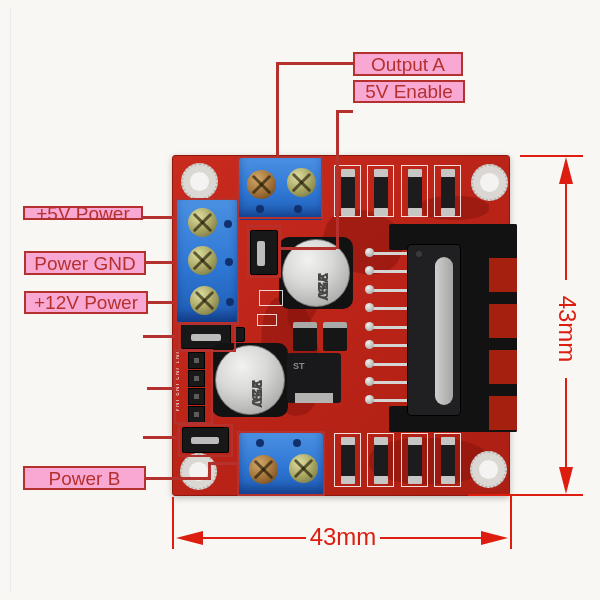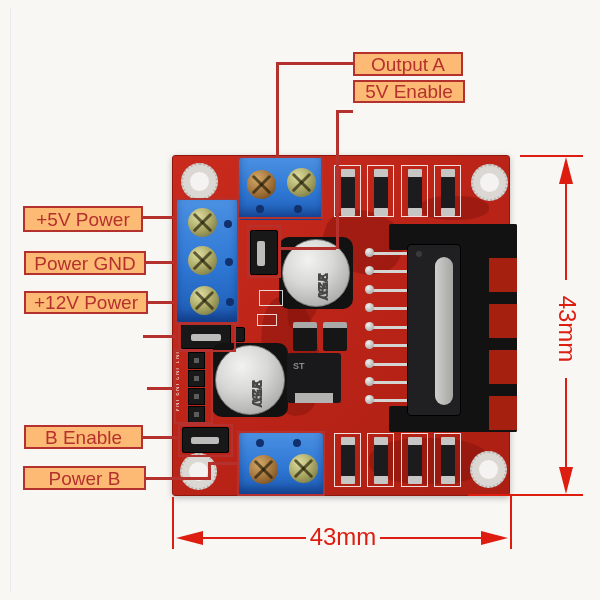--- a/index.html
+++ b/index.html
@@ -1,20 +1,20 @@
 <!DOCTYPE html>
 <html style="--callout: #b5312e; --dim: #dc1d10;"><head>
 <meta charset="utf-8">
 <style>
   html,body{margin:0;padding:0;}
   .stage{position:relative;width:600px;height:600px;background:#f8f7f4;overflow:hidden;
          font-family:"Liberation Sans",sans-serif;}
   .frame-line{position:absolute;background:#e9e9ef;}
   
-  .callout{position:absolute;border:2.5px solid var(--callout,#b5312e);background:#fdba74;
+  .callout{position:absolute;border:2.5px solid var(--callout,#b5312e);background:#f9a8d4;
            color:var(--callout,#b5312e);font-size:19px;line-height:1;
            display:flex;align-items:center;justify-content:center;box-sizing:border-box;}
   .lead{position:absolute;background:var(--callout,#b5312e);}
   
   .dim{position:absolute;background:var(--dim,#dc1d10);}
   .dim-text{position:absolute;color:var(--dim,#dc1d10);font-size:24px;line-height:1;text-align:center;}
   .arr{position:absolute;width:0;height:0;}
   .arr.left {border-top:7px solid transparent;border-bottom:7px solid transparent;border-right:27px solid var(--dim,#dc1d10);}
   .arr.right{border-top:7px solid transparent;border-bottom:7px solid transparent;border-left:27px solid var(--dim,#dc1d10);}
   .arr.up   {border-left:7px solid transparent;border-right:7px solid transparent;border-bottom:27px solid var(--dim,#dc1d10);}
@@ -262,24 +262,23 @@
 
     <div class="hl" style="left:64px;top:0;width:86px;height:63px;"></div>
     <div class="hl" style="left:2px;top:42px;width:64px;height:127px;"></div>
     <div class="hl" style="left:74px;top:69px;width:34px;height:53px;"></div>
     <div class="hl" style="left:5px;top:166px;width:58px;height:30px;"></div>
     <div class="hl" style="left:1px;top:193px;width:39px;height:75px;"></div>
     <div class="hl" style="left:5px;top:268px;width:55px;height:33px;"></div>
     <div class="hl" style="left:64px;top:275px;width:88px;height:65px;"></div>
   </div>
 
-  <div class="callout" style="left:23px;top:206px;width:120px;height:26px;">+5V Power</div>
+  <div class="callout" style="left:23px;top:206px;width:120px;height:14px;">+5V Power</div>
   <div class="callout" style="left:24px;top:251px;width:122px;height:24px;">Power GND</div>
   <div class="callout" style="left:24px;top:291px;width:124px;height:23px;">+12V Power</div>
-  <div class="callout" style="left:24px;top:425px;width:119px;height:24px;">B Enable</div>
   <div class="callout" style="left:23px;top:466px;width:123px;height:24px;">Power B</div>
   <div class="callout" style="left:353px;top:52px;width:110px;height:24px;">Output A</div>
   <div class="callout" style="left:353px;top:80px;width:112px;height:23px;">5V Enable</div>
 
   <div class="lead" style="left:143px;top:216px;width:31px;height:2.5px;"></div>
   <div class="lead" style="left:146px;top:261px;width:28px;height:2.5px;"></div>
   <div class="lead" style="left:148px;top:301px;width:26px;height:2.5px;"></div>
   <div class="lead" style="left:143px;top:335px;width:34px;height:2.5px;"></div>
   <div class="lead" style="left:147px;top:387px;width:26px;height:2.5px;"></div>
   <div class="lead" style="left:143px;top:436px;width:34px;height:2.5px;"></div>

